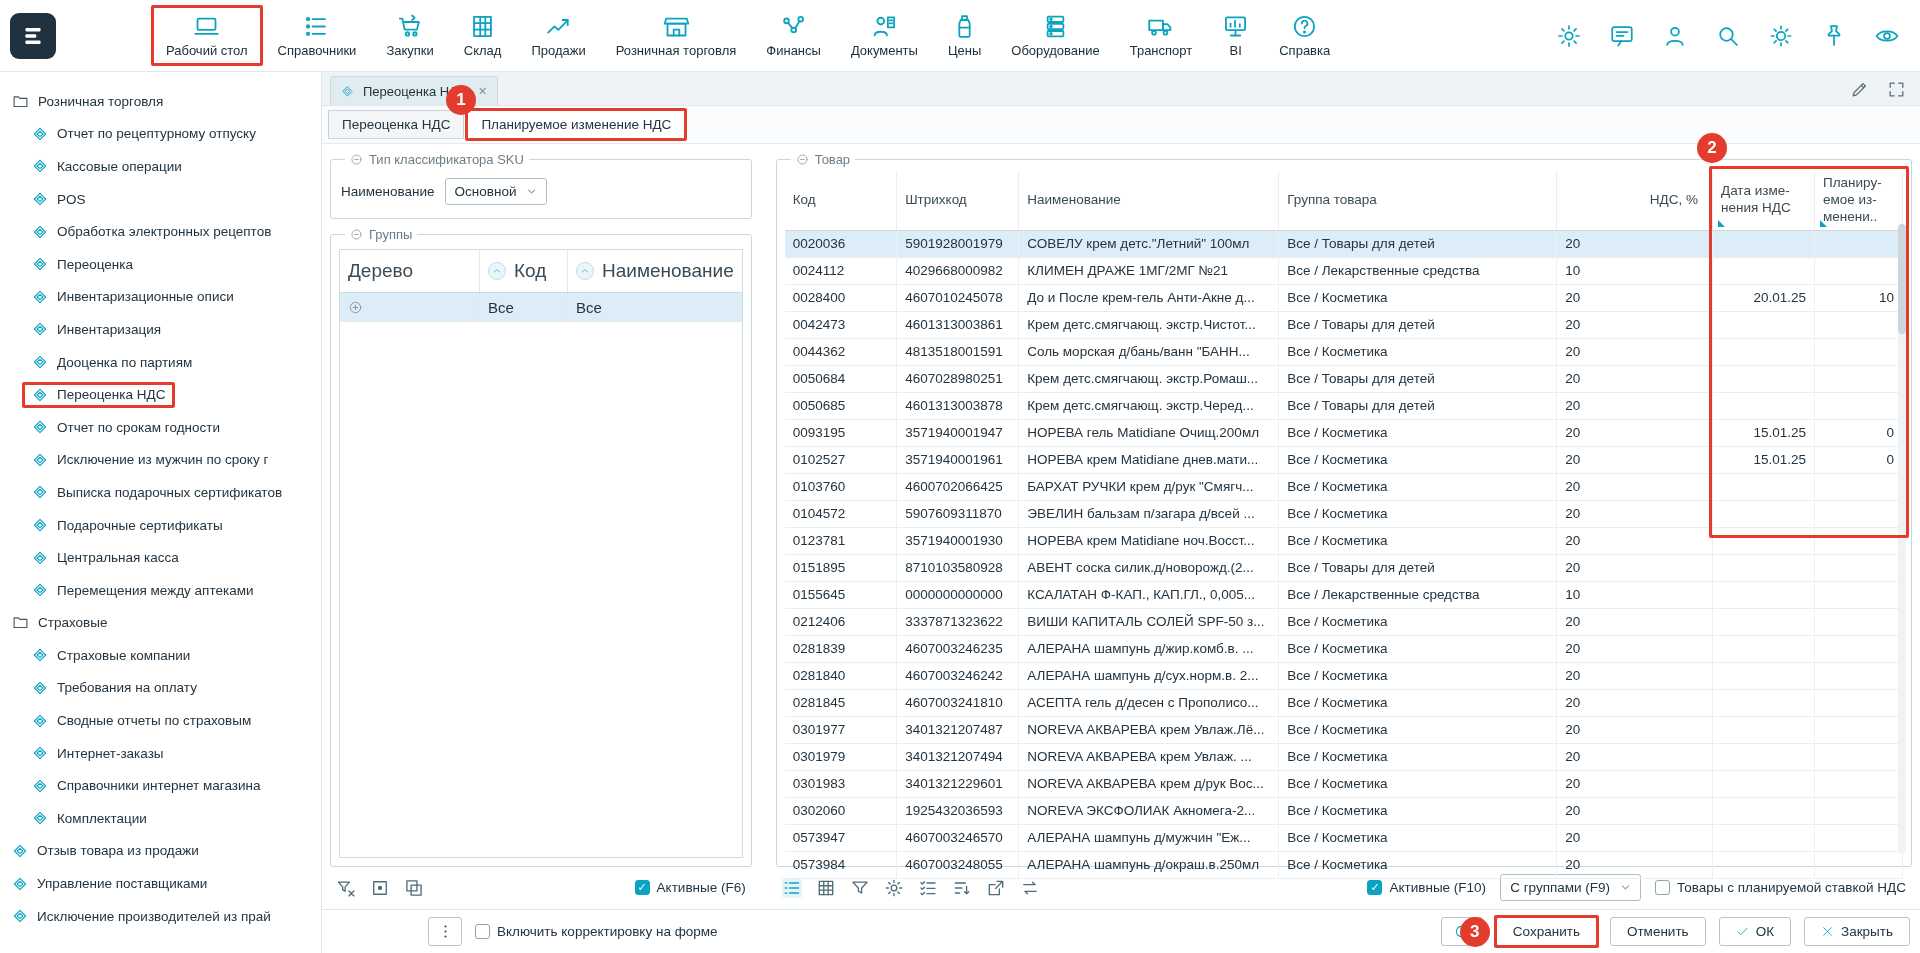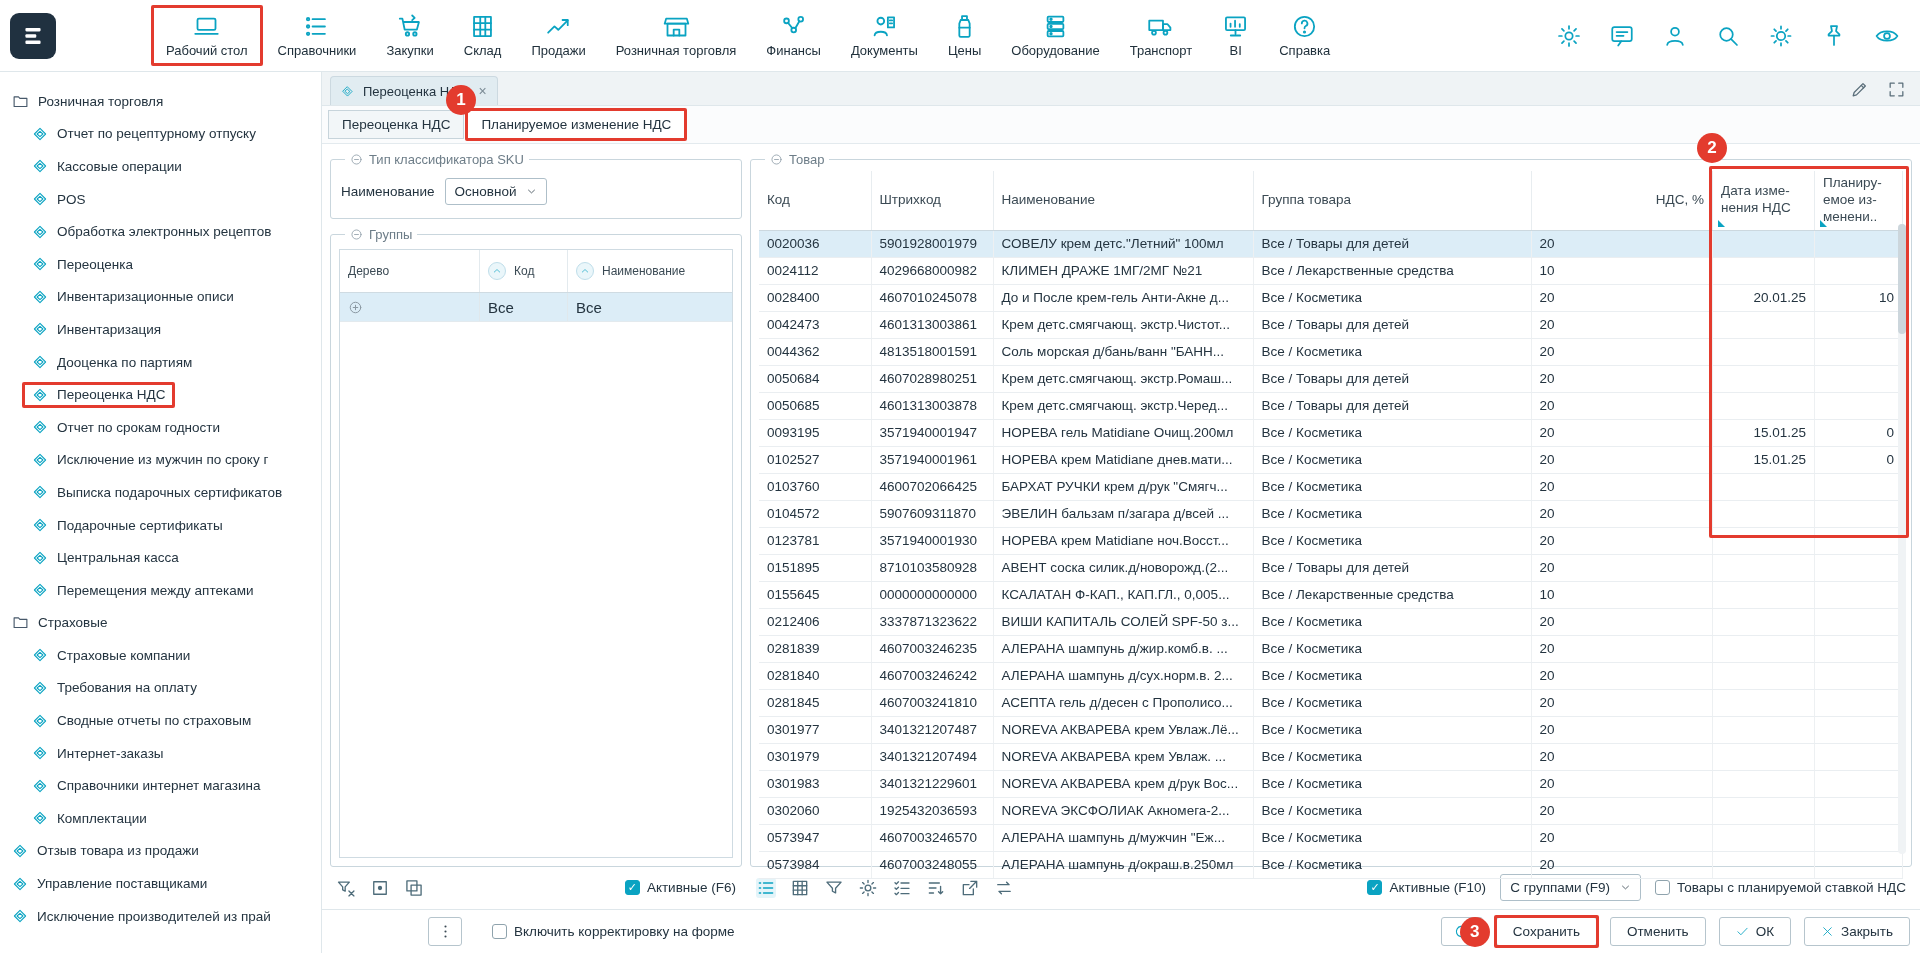--- a/index.html
+++ b/index.html
@@ -42,36 +42,36 @@
   .closex{color:#7b8b95;font-size:14px;margin-left:2px;cursor:pointer}
   .doctab-right{margin-left:auto;display:flex;gap:18px;align-items:center;padding-bottom:6px}
   .doctab-right .ico{width:19px;height:19px;color:#5a6e7a;cursor:pointer}
 
   
   .subtabs{flex:0 0 38px;background:#fbfcfd;border-bottom:1px solid #e3eaee;display:flex;align-items:center;gap:3px;padding-left:6px;position:relative;z-index:5}
   .subtab{height:29px;display:flex;align-items:center;padding:0 13px;border:1px solid #c7d4db;background:#f2f6f8;font-size:13.5px;cursor:pointer;position:relative}
   .subtab.active{background:#fff}
 
   
-  .content{flex:1;display:flex;gap:8px;padding:8px 8px 6px;min-height:0}
+  .content{flex:1;display:flex;gap:24px;padding:8px 8px 6px;min-height:0}
   .left-col{flex:0 0 412px;display:flex;flex-direction:column;min-height:0}
   .right-col{flex:1;display:flex;flex-direction:column;min-width:0;min-height:0}
   fieldset.fs{border:1px solid var(--line2);border-radius:3px;padding:4px 8px 8px;background:#fff;min-inline-size:0}
   fieldset.fs legend{display:flex;align-items:center;gap:6px;font-size:13px;color:#6d7d88;padding:0 5px;margin-left:6px}
   .lg-ico{width:13px;height:13px;color:#93a1ab;cursor:pointer}
   .fs-classifier{flex:0 0 auto;margin-bottom:8px}
   .classifier-row{display:flex;align-items:center;gap:10px;padding:7px 2px 5px}
   .classifier-row .flabel{font-size:13.5px}
   .select{height:27px;border:1px solid #aebfc9;border-radius:3px;background:#fff;display:inline-flex;align-items:center;gap:10px;padding:0 9px;font-size:13.5px;cursor:pointer;white-space:nowrap}
   .select .ico{width:11px;height:11px;color:#243440}
 
   .fs-groups{flex:1;display:flex;flex-direction:column;min-height:0}
   .groups-table{border:1px solid #cfdbe2;flex:1;display:flex;flex-direction:column;min-height:0;margin-top:3px;background:#fff}
   .g-head{display:flex;border-bottom:1px solid #cfdbe2}
-  .g-h{display:flex;align-items:center;gap:8px;padding:0 8px;height:42px;font-size:12px;color:#3b4a54;border-right:1px solid #e3eaee;cursor:pointer}
+  .g-h{display:flex;align-items:center;gap:8px;padding:0 8px;height:42px;font-size:19px;color:#3b4a54;border-right:1px solid #e3eaee;cursor:pointer}
   .g-h.c0{width:140px}.g-h.c1{width:88px}.g-h.c2{flex:1;border-right:none}
   .sort-circle{width:18px;height:18px;border-radius:50%;background:#eaf6fa;border:1px solid #bfdeea;display:inline-flex;align-items:center;justify-content:center;color:var(--accent);flex:0 0 18px;cursor:pointer}
   .sort-circle .ico{width:10px;height:10px}
   .g-row{display:flex;height:29px;background:var(--selrow);border-bottom:1px solid #e3eaee;cursor:pointer}
   .g-c{padding:0 8px;font-size:15px;border-right:1px solid #e0e8ec;display:flex;align-items:center}
   .g-c.c0{width:140px}.g-c.c1{width:88px}.g-c.c2{flex:1;border-right:none}
   .plus-ico{width:15px;height:15px;color:#8b99a3}
   .g-empty{flex:1}
 
   .left-footer,.table-footer{flex:0 0 36px;display:flex;align-items:center;gap:14px;padding:5px 6px 0}
@@ -85,35 +85,35 @@
   .tf-right{margin-left:auto;display:flex;align-items:center;gap:14px}
 
   
   .fs-product{flex:1;display:flex;flex-direction:column;min-height:0;padding:2px 6px 6px}
   .table-wrap{position:relative;flex:1;min-height:0}
   table.products{width:100%;border-collapse:collapse;table-layout:fixed}
   .products col.w0{width:112px}.products col.w1{width:122px}.products col.w2{width:260px}
   .products col.w3{width:278px}.products col.w5{width:102px}.products col.w6{width:88px}
   .products th{height:52px;padding:4px 8px;font-weight:400;color:#3b4a54;font-size:13.5px;text-align:left;vertical-align:middle;background:#fff;border-bottom:1px solid #ccd8df;border-right:1px solid #e8edf0;position:relative}
   .products th .hlabel{white-space:pre-line;display:inline-block;line-height:1.25;text-align:left}
-  .products th.c4{text-align:right;padding-right:8px}
+  .products th.c4{text-align:right;padding-right:14px}
   .products td{height:27px;padding:0 8px;border-bottom:1px solid #eaeef1;border-right:1px solid #edf0f2;font-size:13.5px;white-space:nowrap;overflow:hidden}
   .products td.c4{padding-right:12px}
   .products td.c5,.products td.c6{text-align:right}
   tr.prow{cursor:pointer}
   tr.sel td{background:var(--selrow)}
   .sortmark{position:absolute;left:5px;bottom:3px;width:0;height:0;border-right:7px solid transparent;border-bottom:7px solid var(--accent)}
   .vscroll{position:absolute;top:53px;right:-3px;bottom:4px;width:8px;background:#f0f3f5;border-radius:4px;cursor:pointer}
   .vscroll .thumb{position:absolute;top:0;left:0;right:0;height:110px;background:#ccd6dc;border-radius:4px}
 
   
   .bottombar{flex:0 0 44px;border-top:1px solid var(--line);display:flex;align-items:center;padding:0 10px;background:#fff}
   .menu-btn{width:34px;height:29px;border:1px solid #b6c5cd;border-radius:3px;background:#fff;display:flex;align-items:center;justify-content:center;margin-left:96px}
   .menu-btn .ico{width:17px;height:17px;color:#3b4a54}
-  .bb-check{margin-left:30px}
+  .bb-check{margin-left:13px}
   .bb-right{margin-left:auto;display:flex;align-items:center;gap:13px}
   .btn{height:29px;border:1px solid #b6c5cd;border-radius:3px;background:#fff;padding:0 16px;font-size:13.5px;color:#243440;display:inline-flex;align-items:center;gap:7px}
   .btn .ico{width:13px;height:13px;color:var(--accent)}
   .icon-btn{width:42px;padding:0;justify-content:center}
   .icon-btn .ico{width:17px;height:17px}
   .save-wrap{position:relative;display:inline-flex}
 
   
   .annot-red{position:relative}
   .annot-red::after{content:"";position:absolute;inset:-3px;border:3px solid var(--red);border-radius:2px;pointer-events:none;z-index:30}

